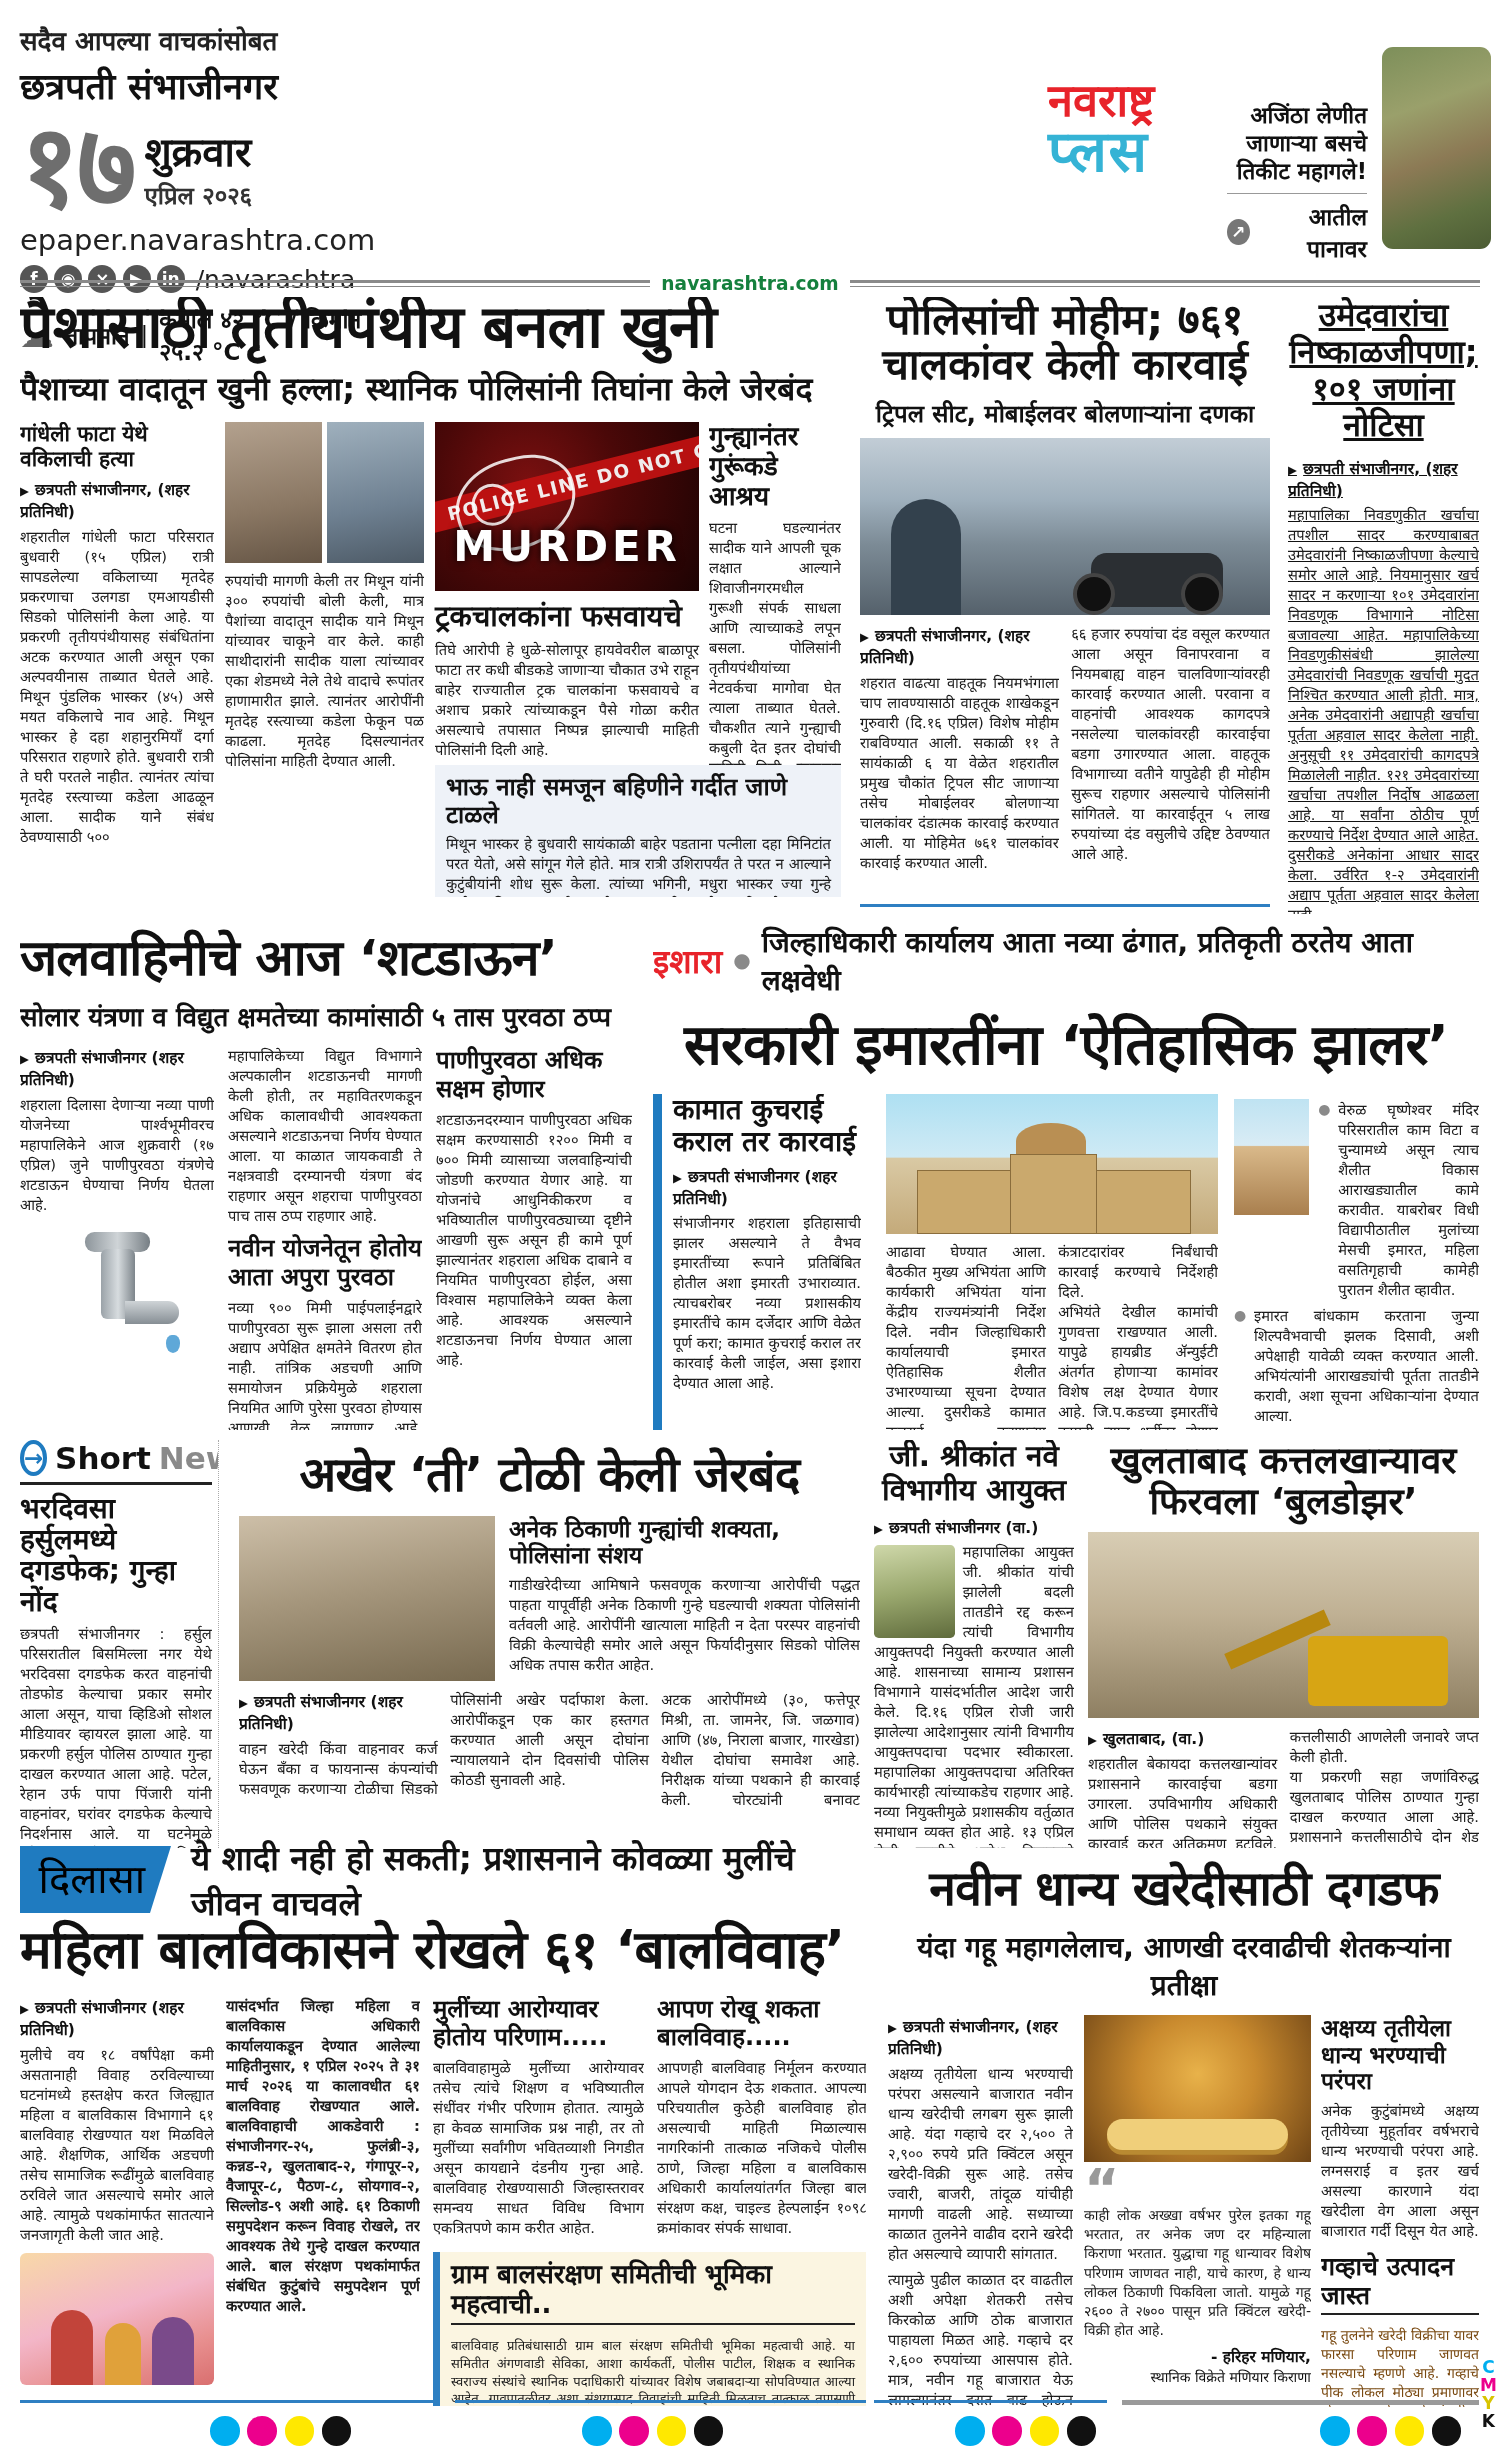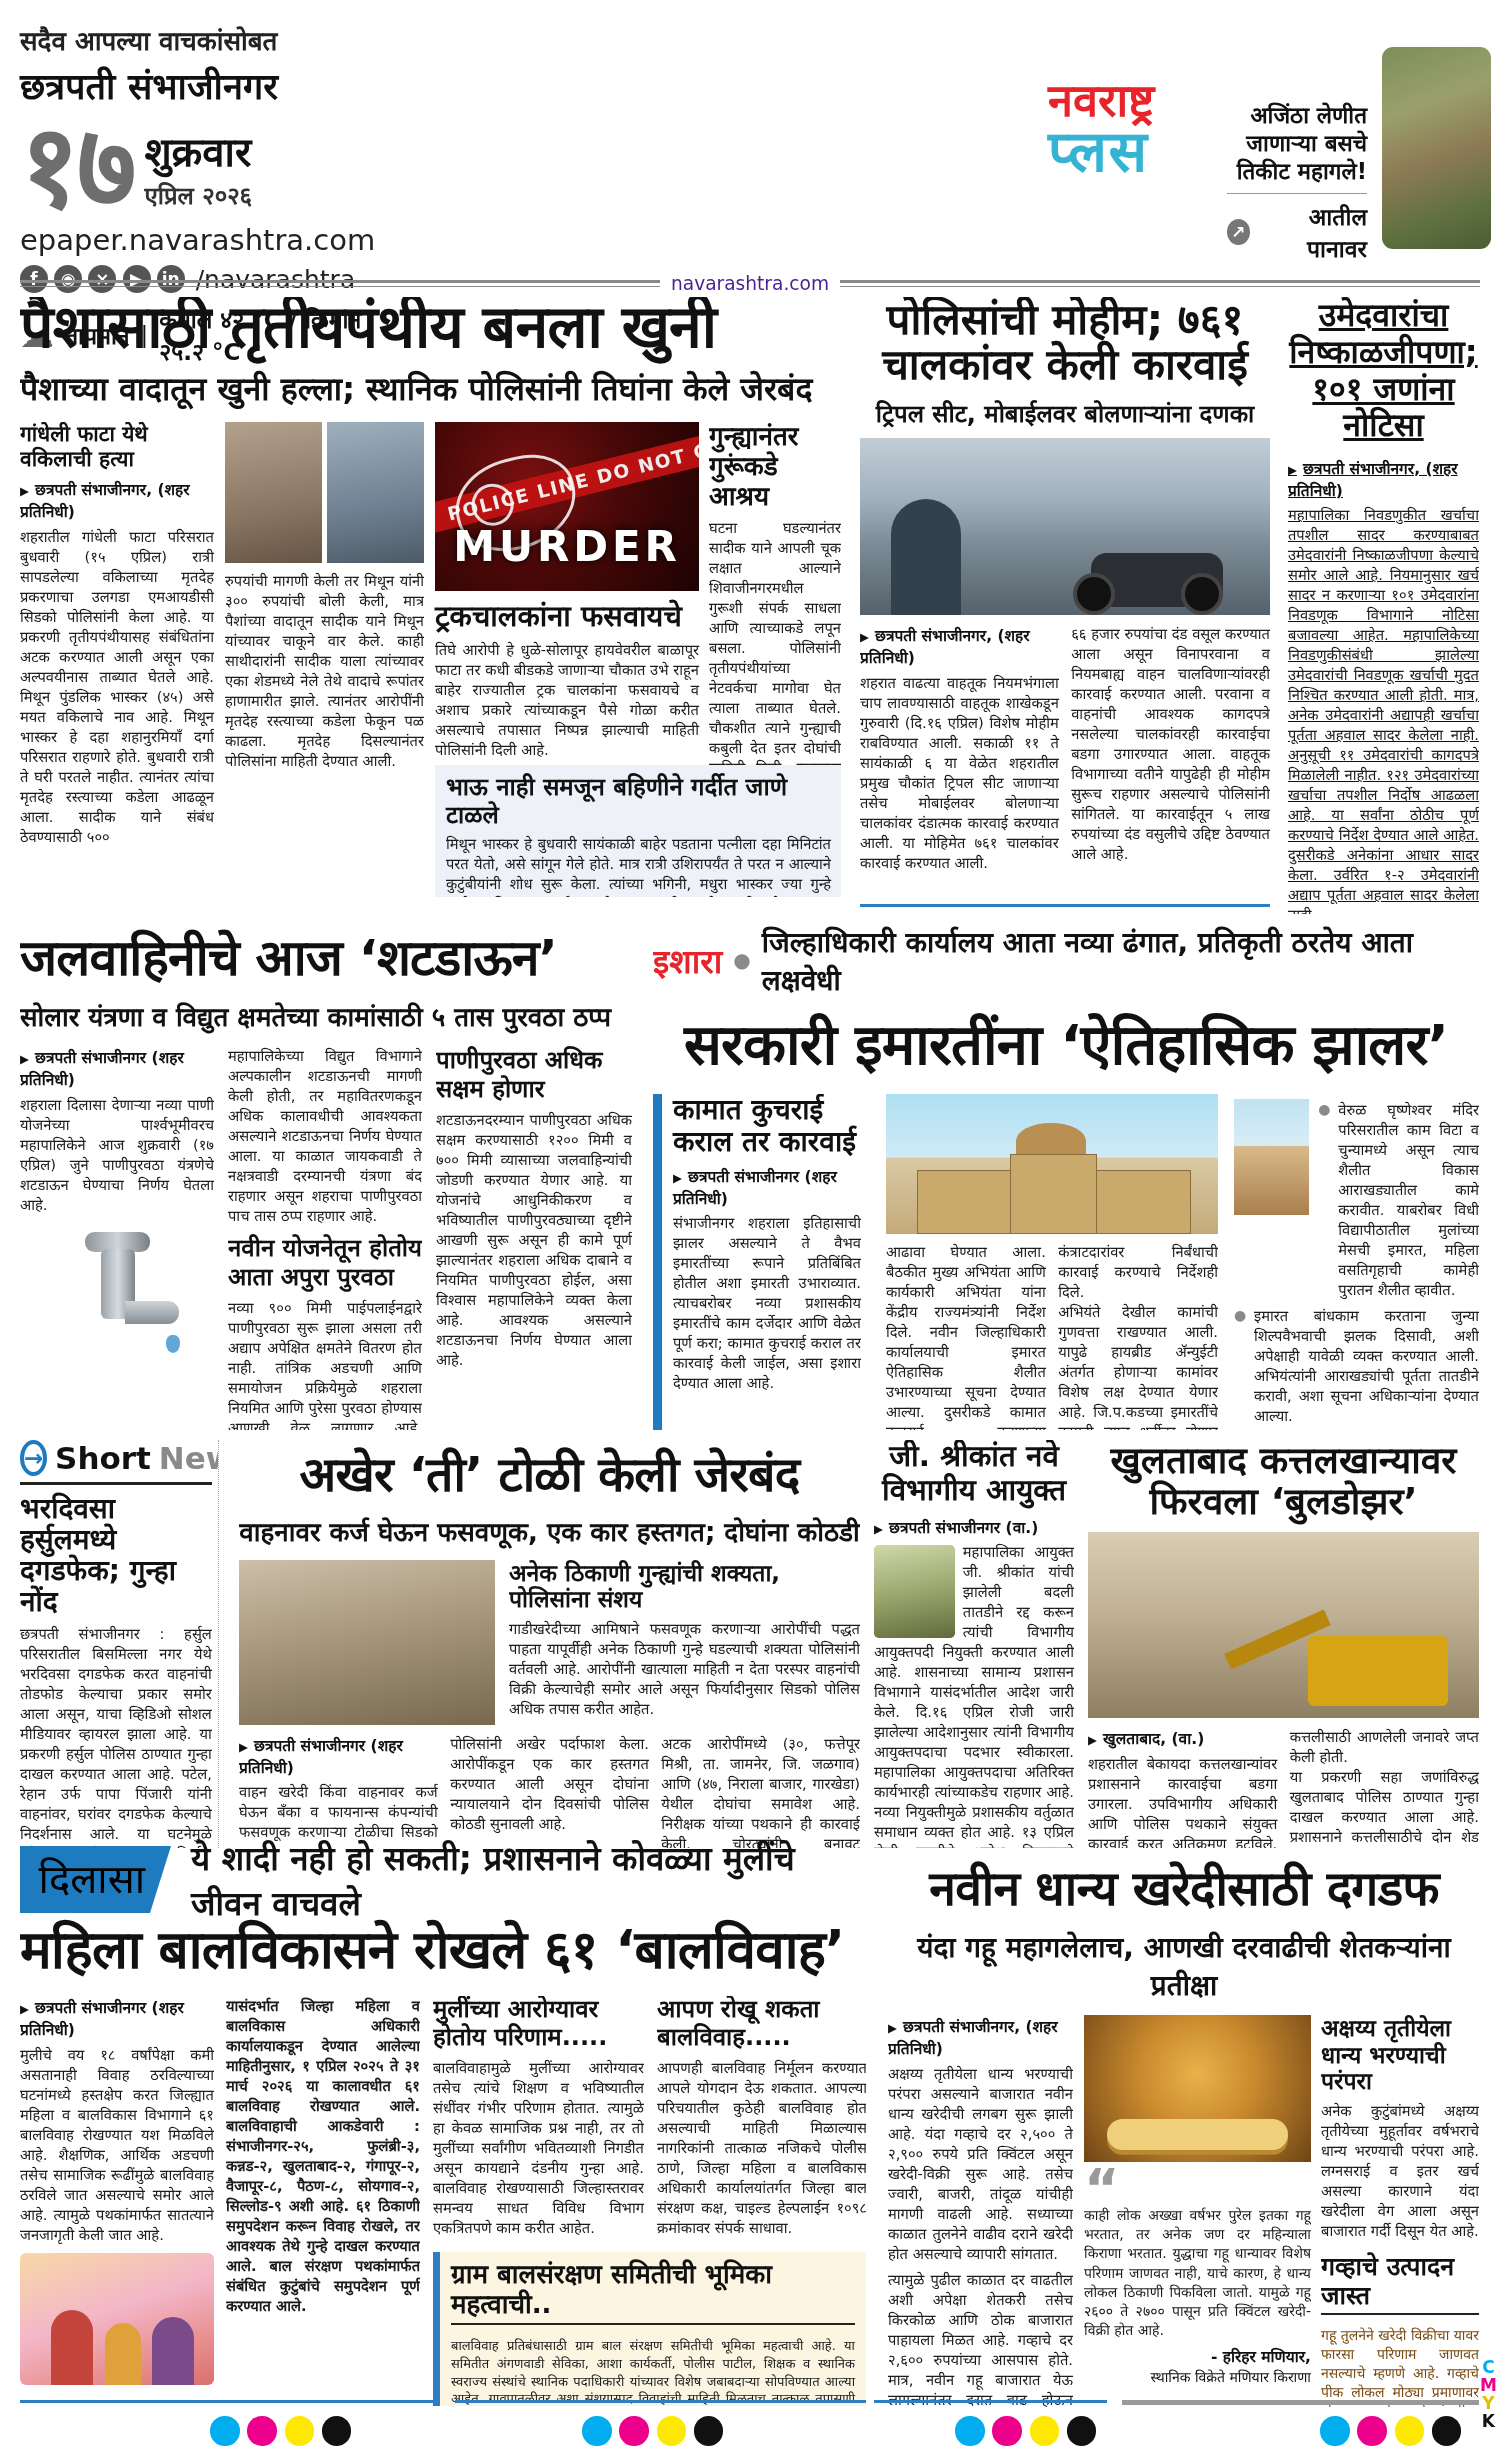--- a/index.html
+++ b/index.html
@@ -37,21 +37,21 @@
   .teaser{position:absolute;left:179px;top:54px;width:140px;text-align:right;}
   .teaser-t{font-size:22.5px;font-weight:800;line-height:1.25;}
   .teaser-link{display:flex;align-items:center;justify-content:flex-end;gap:6.2px;margin-top:7.8px;
                border-top:1.6px solid #999;padding-top:6.2px;font-size:23px;font-weight:800;}
   .jicon{width:26px;height:26px;border-radius:50%;background:#777;color:#fff;display:flex;
          align-items:center;justify-content:center;font-size:17px;}
   .mh-photo{position:absolute;left:334px;top:0;width:109px;height:202px;border-radius:11px;
             background:linear-gradient(160deg,#7d8f5a 0%,#9aa06b 30%,#8c7a55 55%,#5f7040 80%,#4c5c34 100%);}
   .mh-rule{position:absolute;left:20px;right:20px;top:273px;display:flex;align-items:center;gap:11px;}
   .mh-rule .ln{flex:1;border-top:3.1px solid #8a8a8a;border-bottom:0.8px solid #8a8a8a;height:2.3px;}
-  .mh-site{font-size:18.6px;font-weight:400;color:#4c1d95;}
+  .mh-site{font-size:18.6px;font-weight:700;color:#15803d;}
 
   
   .headline-xl{font-size:59px;font-weight:900;letter-spacing:-0.8px;line-height:1.02;}
   .deck-lg{font-size:32px;font-weight:800;margin-top:9.3px;}
   .byline{font-size:15.5px;font-weight:800;margin-bottom:4.7px;}
   .byline .ptr{font-size:11.6px;margin-right:6.2px;}
   .body{font-size:14.7px;line-height:1.36;color:#1b1b1b;}
   .subhead-sm{font-size:21px;font-weight:800;line-height:1.2;margin-bottom:6.2px;}
   .inset-head{font-size:26px;font-weight:800;line-height:1.15;margin-bottom:6.2px;}
   .endrule-blue{border-top:3.1px solid #2e7fc2;}
@@ -425,21 +425,20 @@
         <span class="sn-arrow">→</span>
         <span class="sn-t1">Short</span>
         <span class="sn-t2">News</span>
       </div>
       <div class="sn-item-head">भरदिवसा हर्सुलमध्ये दगडफेक; गुन्हा नोंद</div>
       <p class="body jc">छत्रपती संभाजीनगर : हर्सुल परिसरातील बिसमिल्ला नगर येथे भरदिवसा दगडफेक करत वाहनांची तोडफोड केल्याचा प्रकार समोर आला असून, याचा व्हिडिओ सोशल मीडियावर व्हायरल झाला आहे. या प्रकरणी हर्सुल पोलिस ठाण्यात गुन्हा दाखल करण्यात आला आहे. पटेल, रेहान उर्फ पापा पिंजारी यांनी वाहनांवर, घरांवर दगडफेक केल्याचे निदर्शनास आले. या घटनेमुळे परिसरात काही काळ तणाव निर्माण झाला होता. सुमारास बिल्डिंगमध्ये नगर परिसरात दगडफेक झाल्याची नोंद करण्यात आली असून पोलिस अधिक तपास करीत आहेत. या घटनेचे व्हिडिओ चित्रीकरण पोलिसांनी ताब्यात घेतले असून आरोपींचा शोध सुरू असल्याचे पोलिसांनी सांगितले. रस्त्यावरील अनेक वाहनांचे या दगडफेकीत नुकसान झाल्याचे निदर्शनास आले.</p>
     </div>
 
     <div class="gang">
       <h2>अखेर ‘ती’ टोळी केली जेरबंद</h2>
-      <div class="deck">वाहनावर कर्ज घेऊन फसवणूक, एक कार हस्तगत; दोघांना कोठडी</div>
       <div class="gang-content">
         <div class="gang-photo"></div>
         <div class="gang-sub">
           <div class="inset-head">अनेक ठिकाणी गुन्ह्यांची शक्यता, पोलिसांना संशय</div>
           <p class="body jc">गाडीखरेदीच्या आमिषाने फसवणूक करणाऱ्या आरोपींची पद्धत पाहता यापूर्वीही अनेक ठिकाणी गुन्हे घडल्याची शक्यता पोलिसांनी वर्तवली आहे. आरोपींनी खात्याला माहिती न देता परस्पर वाहनांची विक्री केल्याचेही समोर आले असून फिर्यादीनुसार सिडको पोलिस अधिक तपास करीत आहेत.</p>
         </div>
         <div class="gang-body">
           <div class="byline">
             <span class="ptr">▶</span><span>छत्रपती संभाजीनगर (शहर प्रतिनिधी)</span>
           </div>

